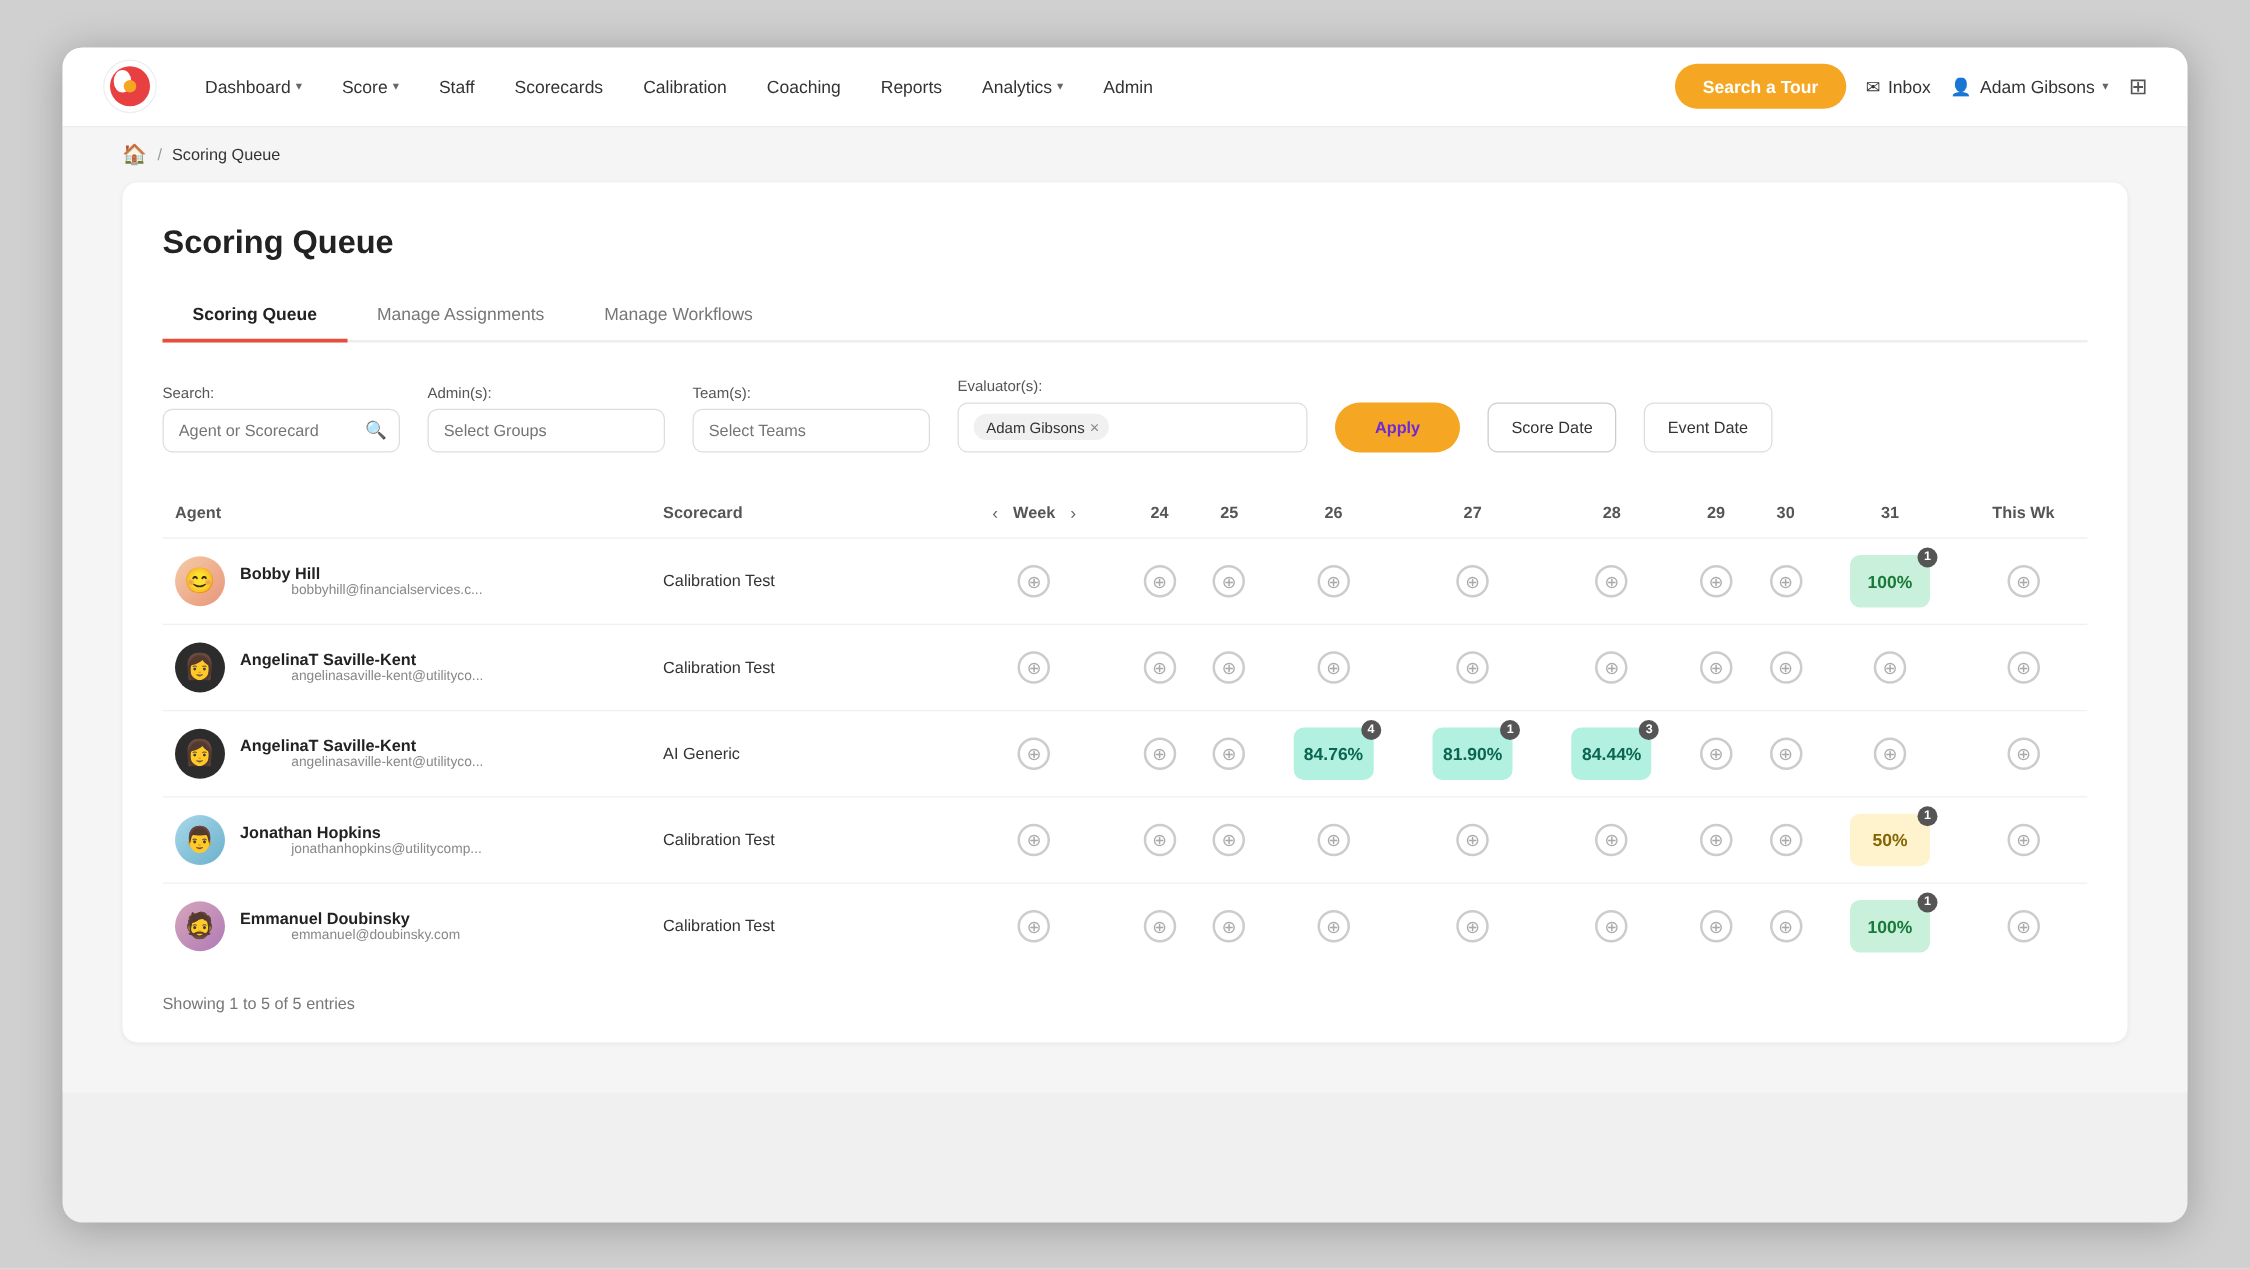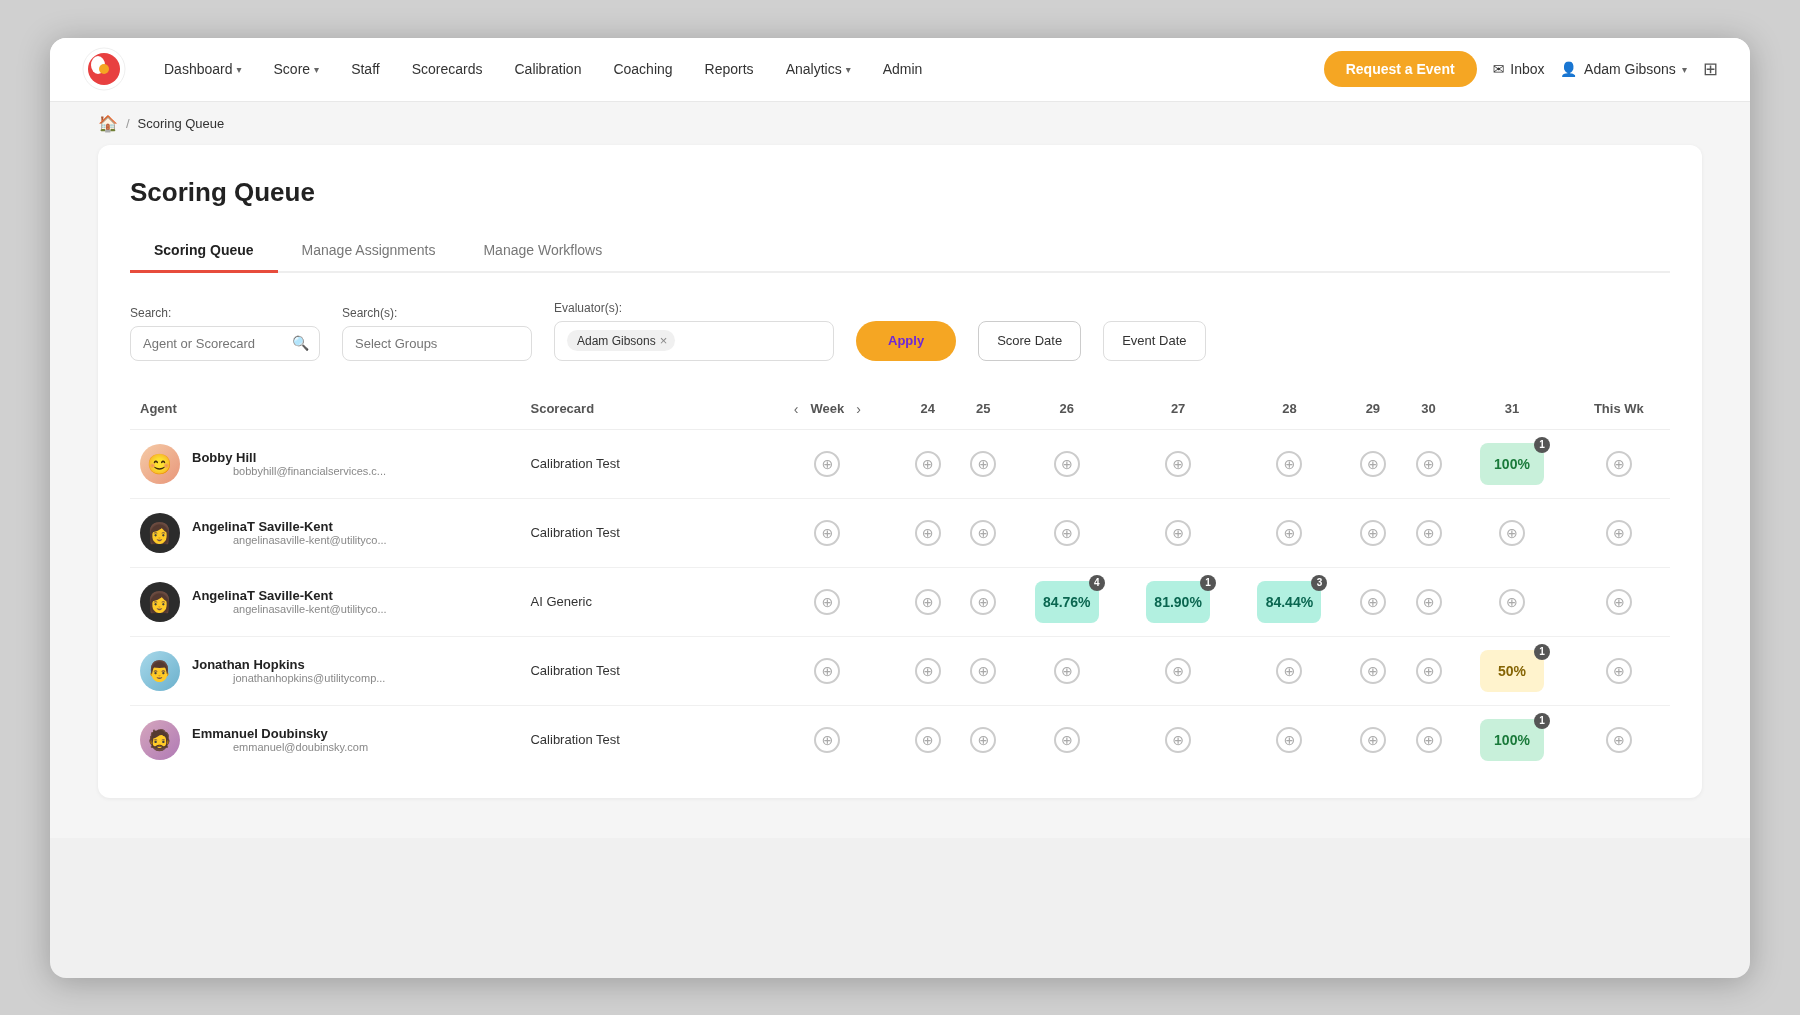--- a/index.html
+++ b/index.html
@@ -413,21 +413,21 @@
       </div>
       <div class="nav-item">
         <span>Analytics</span>
         <span class="nav-arrow">▾</span>
       </div>
       <div class="nav-item">
         <span>Admin</span>
       </div>
     </div>
     <div class="nav-right">
-      <button class="btn-tour">Request a Event</button>
+      <button class="btn-tour">Search a Tour</button>
       <div class="inbox-link">
         <span>✉</span>
         <span>Inbox</span>
       </div>
       <div class="user-link">
         <span>👤</span>
         <span>Adam Gibsons</span>
         <span class="nav-arrow">▾</span>
       </div>
       <span class="grid-icon">⊞</span>
@@ -453,26 +453,32 @@
       <div class="filter-row">
         <div class="filter-group">
           <label class="filter-label">Search:</label>
           <div class="filter-input-wrap">
             <input class="filter-input" type="text" placeholder="Agent or Scorecard" style="">
             <span class="search-icon-inside">🔍</span>
           </div>
         </div>
 
         <div class="filter-group">
-          <label class="filter-label">Search(s):</label>
+          <label class="filter-label">Admin(s):</label>
           <div class="filter-input-wrap">
             <input class="filter-input" type="text" placeholder="Select Groups" style="">
           </div>
         </div>
 
+        <div class="filter-group">
+          <label class="filter-label">Team(s):</label>
+          <div class="filter-input-wrap">
+            <input class="filter-input" type="text" placeholder="Select Teams" style="">
+          </div>
+        </div>
 
         <div class="filter-group">
           <label class="filter-label">Evaluator(s):</label>
           <div class="tags-input-field">
             <div class="tag-pill">
               <span>Adam Gibsons</span>
               <span class="tag-x">×</span>
             </div>
           </div>
         </div>
@@ -656,15 +662,16 @@
               <span>100%</span>
             </div>
           </div>
                 </td>
                 <td class="week-cell"><span class="add-icon">⊕</span></td>
               </tr>
             </tbody>
         </table>
       </div>
 
+      <div class="showing-text">Showing 1 to 5 of 5 entries</div>
     </div>
   </div>
 </div>
 
 </body></html>

